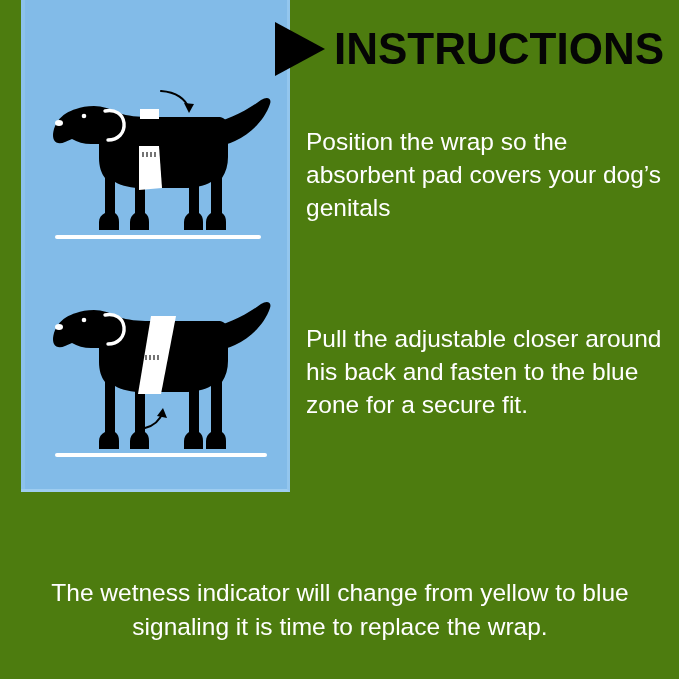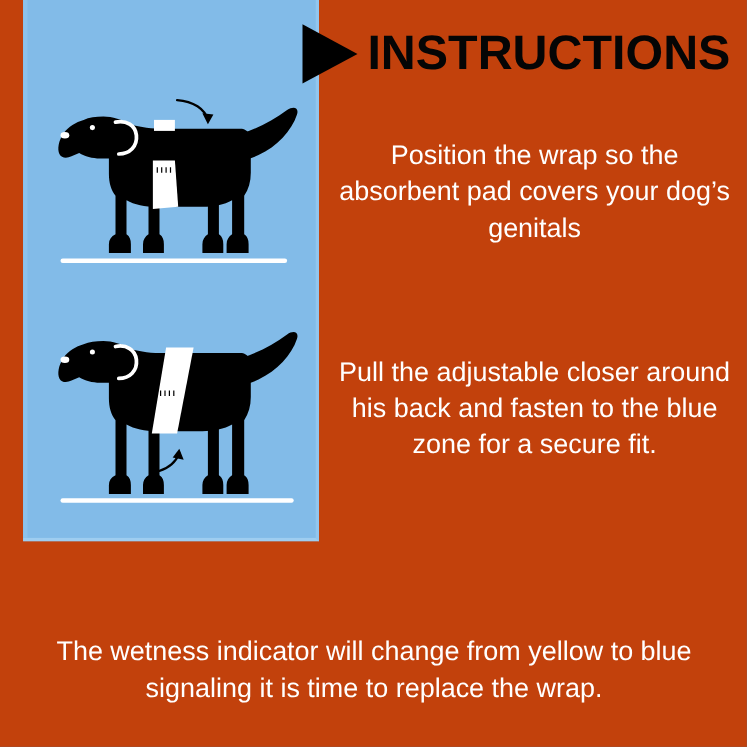--- a/index.html
+++ b/index.html
@@ -10,21 +10,21 @@
     width: 679px;
     height: 679px;
     overflow: hidden;
     font-family: "Liberation Sans", sans-serif;
     background: #0092e8;
   }
   #root {
     position: relative;
     width: 679px;
     height: 679px;
-    background: #c2410c;
+    background: #4d7c0f;
   }
 
   
   .illus-panel {
     position: absolute;
     left: 21px;
     top: 0;
     width: 269px;
     height: 492px;
     background: #82bbe8;
@@ -92,21 +92,20 @@
     letter-spacing: 0px;
     color: #050505;
     line-height: 58px;
     white-space: nowrap;
   }
 
   
   .step-text {
     position: absolute;
     color: #ffffff;
-    text-align: center;
     font-size: 24.5px;
     line-height: 33px;
     font-weight: normal;
   }
   .step-text.s1 {
     left: 306px;
     top: 125px;
     width: 360px;
   }
   .step-text.s2 {

